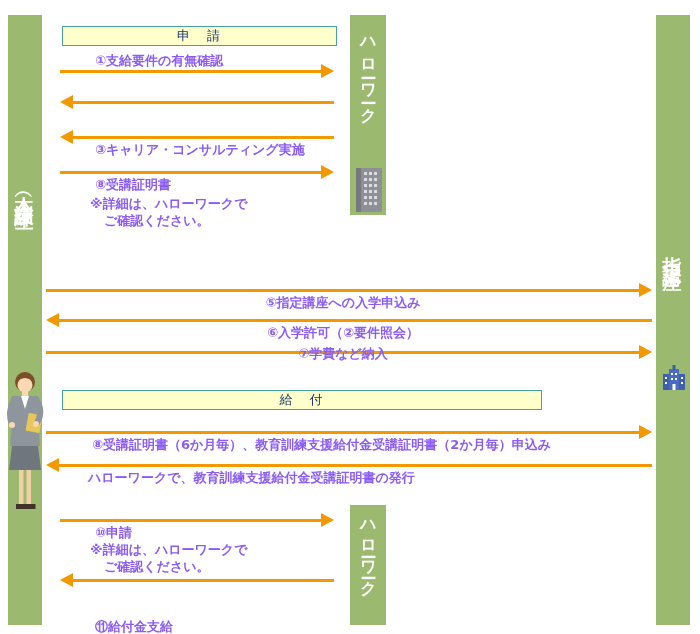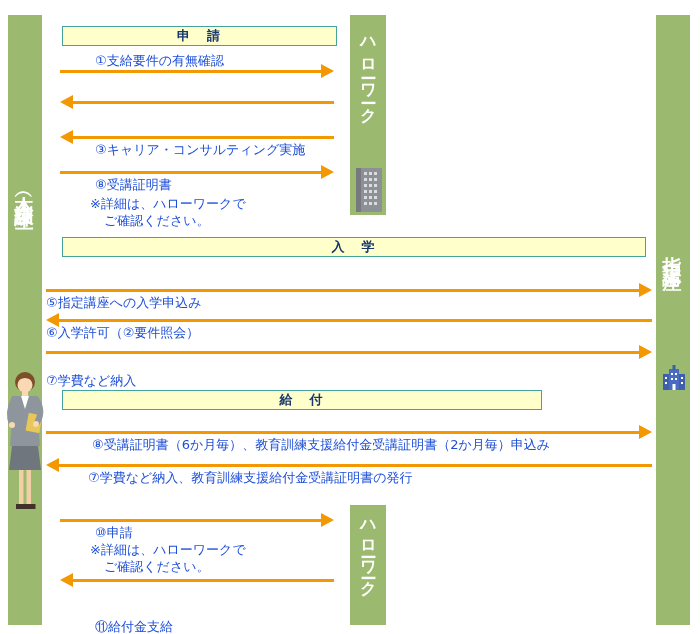--- a/index.html
+++ b/index.html
@@ -6,33 +6,33 @@
   .canvas{
     position:relative;width:700px;height:634px;background:#ffffff;
     font-family:"DejaVu Sans",sans-serif;overflow:hidden;
   }
   .vbar{position:absolute;background:#9BBA6F;}
   .vlabel{position:absolute;display:flex;justify-content:center;color:#fff;font-weight:bold;}
   .vlabel span{writing-mode:vertical-rl;text-orientation:mixed;}
   .sec-header{
     position:absolute;height:20px;background:#FFFFCC;border:1px solid #44A49C;
     box-sizing:border-box;display:flex;align-items:center;justify-content:center;
-    font-size:13px;font-weight:bold;color:#17376E;letter-spacing:2px;
+    font-size:13px;font-weight:normal;color:#17376E;letter-spacing:2px;
   }
   .arrow{position:absolute;height:3px;background:#F39800;}
   .arrow.right::after{
     content:"";position:absolute;right:-12px;top:-6px;width:0;height:0;
     border-left:13px solid #F39800;border-top:7px solid transparent;border-bottom:7px solid transparent;
   }
   .arrow.left::before{
     content:"";position:absolute;left:-12px;top:-6px;width:0;height:0;
     border-right:13px solid #F39800;border-top:7px solid transparent;border-bottom:7px solid transparent;
   }
-  .lbl,.note{position:absolute;font-size:13px;font-weight:normal;color:#1d4ed8;white-space:nowrap;line-height:1.15;}
-  .lbl.center{text-align:left;}
+  .lbl,.note{position:absolute;font-size:13px;font-weight:bold;color:#8b5cf6;white-space:nowrap;line-height:1.15;}
+  .lbl.center{text-align:center;}
   .icon{position:absolute;}
 </style>
 </head>
 <body>
 
 <div class="canvas">
 
   <div class="vbar" style="left:8px;top:15px;width:34px;height:610px;"></div>
   <div class="vbar" style="left:656px;top:15px;width:34px;height:610px;"></div>
   <div class="vbar" style="left:350px;top:15px;width:36px;height:200px;"></div>
@@ -45,21 +45,20 @@
     <span style="font-size:19px;letter-spacing:5px;">指定講座</span>
   </div>
   <div class="vlabel" style="left:350px;top:27px;width:36px;">
     <span style="font-size:16px;letter-spacing:3px;">ハローワーク</span>
   </div>
   <div class="vlabel" style="left:350px;top:510px;width:36px;">
     <span style="font-size:16px;letter-spacing:1px;">ハローワーク</span>
   </div>
 
   <div class="sec-header" style="left:62px;top:26px;width:275px;">申　請</div>
-  <div class="sec-header" style="left:62px;top:237px;width:584px;">入　学</div>
   <div class="sec-header" style="left:62px;top:390px;width:480px;">給　付</div>
 
   <div class="lbl" style="left:95px;top:54px;">①支給要件の有無確認</div>
   <div class="arrow right" style="left:60px;top:70px;width:262px;"></div>
 
   <div class="arrow left" style="left:72px;top:101px;width:262px;"></div>
 
   <div class="arrow left" style="left:72px;top:136px;width:262px;"></div>
   <div class="lbl" style="left:95px;top:143px;text-align:center;">③キャリア・コンサルティング実施</div>
 
@@ -68,27 +67,27 @@
   <div class="note" style="left:90px;top:197px;">※詳細は、ハローワークで</div>
   <div class="note" style="left:104px;top:214px;">ご確認ください。</div>
 
   <div class="arrow right" style="left:46px;top:289px;width:594px;"></div>
   <div class="lbl center" style="left:46px;top:296px;width:594px;">⑤指定講座への入学申込み</div>
 
   <div class="arrow left" style="left:58px;top:319px;width:594px;"></div>
   <div class="lbl center" style="left:46px;top:326px;width:594px;">⑥入学許可（②要件照会）</div>
 
   <div class="arrow right" style="left:46px;top:351px;width:594px;"></div>
-  <div class="lbl center" style="left:46px;top:374px;width:594px;">⑦学費など納入</div>
+  <div class="lbl center" style="left:46px;top:347px;width:594px;">⑦学費など納入</div>
 
   <div class="arrow right" style="left:46px;top:431px;width:594px;"></div>
   <div class="lbl" style="left:92px;top:438px;">⑧受講証明書（6か月毎）、教育訓練支援給付金受講証明書（2か月毎）申込み</div>
 
   <div class="arrow left" style="left:58px;top:464px;width:594px;"></div>
-  <div class="lbl" style="left:88px;top:471px;">⑦学費など納入、教育訓練支援給付金受講証明書の発行</div>
+  <div class="lbl" style="left:88px;top:471px;">ハローワークで、教育訓練支援給付金受講証明書の発行</div>
 
   <div class="arrow right" style="left:60px;top:519px;width:262px;"></div>
   <div class="lbl" style="left:95px;top:526px;text-align:right;">⑩申請</div>
   <div class="note" style="left:90px;top:543px;">※詳細は、ハローワークで</div>
   <div class="note" style="left:104px;top:560px;">ご確認ください。</div>
 
   <div class="arrow left" style="left:72px;top:579px;width:262px;"></div>
   <div class="lbl" style="left:95px;top:620px;">⑪給付金支給</div>
 
   <div class="icon" style="left:353px;top:166px;">

